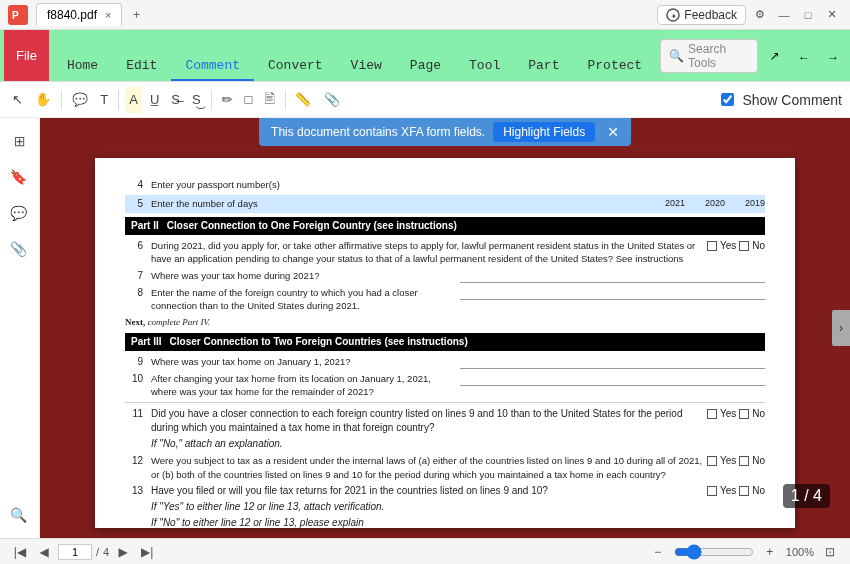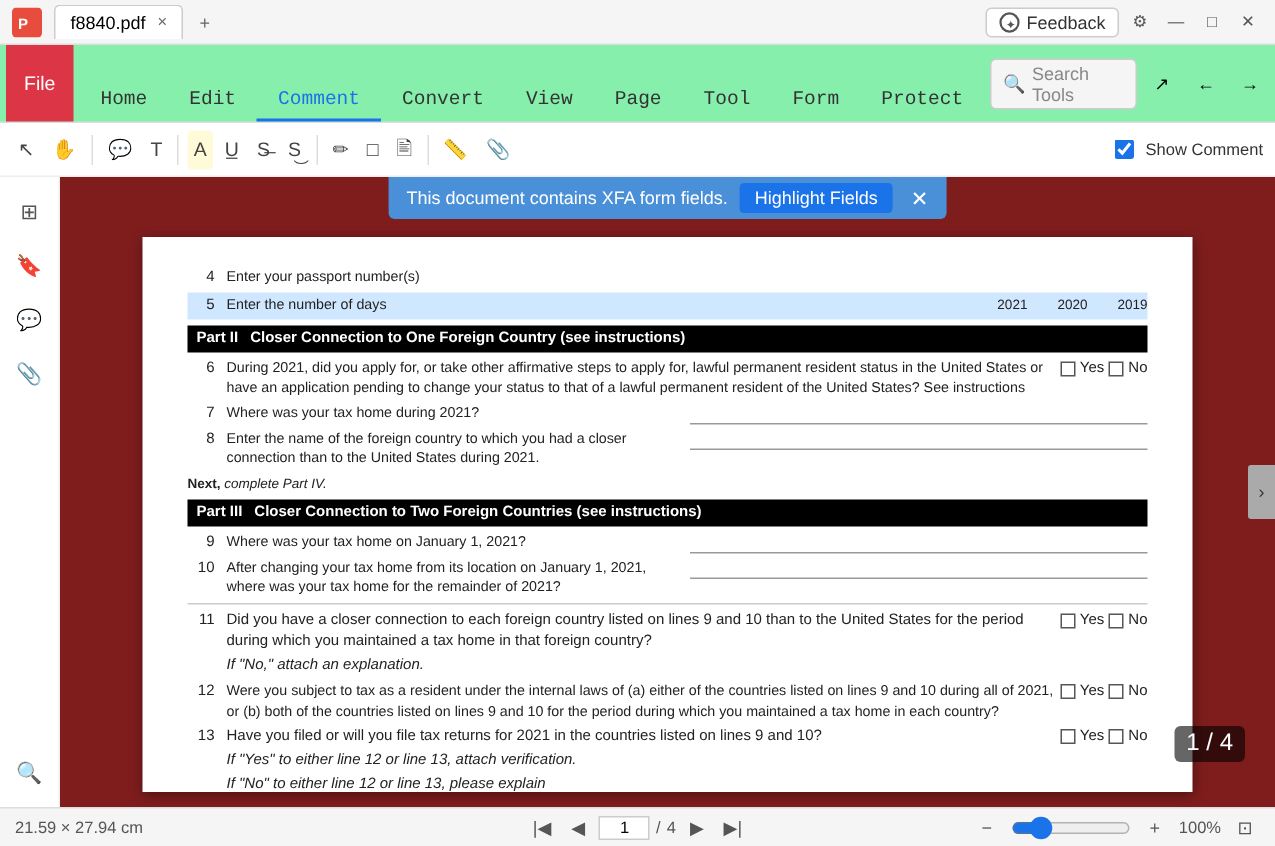--- a/index.html
+++ b/index.html
@@ -61,21 +61,21 @@
     .toolbar {
       background: white; border-bottom: 1px solid #eee;
       height: 36px; display: flex; align-items: center;
       padding: 0 8px; gap: 4px;
     }
     .toolbar-btn {
       height: 26px; display: flex; align-items: center; justify-content: center;
       padding: 0 4px; cursor: pointer; border-radius: 3px; color: #444; font-size: 13px;
     }
     .toolbar-separator { width: 1px; height: 20px; background: #ddd; margin: 0 2px; }
-    .show-comment-label { font-size: 11px; color: #333; margin-left: 4px; }
+    .show-comment-label { font-size: 14px; color: #333; margin-left: 4px; }
     .show-comment-check { margin-right: 4px; accent-color: #1a73e8; }
 
     
     .main-area { display: flex; height: calc(564px - 30px - 52px - 36px - 26px); }
     .sidebar-left {
       width: 40px; background: white; border-right: 1px solid #eee;
       display: flex; flex-direction: column; align-items: center;
       padding-top: 8px; gap: 6px;
     }
     .sidebar-icon { width: 30px; height: 30px; display: flex; align-items: center; justify-content: center; cursor: pointer; border-radius: 4px; color: #555; font-size: 14px; }
@@ -106,21 +106,21 @@
 
     
     .form-row { display: flex; gap: 4px; margin-bottom: 3px; align-items: flex-start; }
     .row-num { width: 18px; text-align: right; font-size: 10px; flex-shrink: 0; margin-right: 4px; }
     .row-text { flex: 1; font-size: 9.5px; }
     .part-header { background: #000; color: white; padding: 2px 6px; font-size: 10px; font-weight: bold; margin: 4px 0; display: flex; gap: 8px; }
     .yes-no { display: flex; align-items: center; gap: 3px; white-space: nowrap; font-size: 10px; }
     .cb { width: 10px; height: 10px; border: 1px solid #555; display: inline-block; flex-shrink: 0; }
     .line-underline { border-bottom: 1px solid #999; min-width: 120px; height: 14px; display: inline-block; flex: 1; }
     .blue-highlight { background: #d0e8ff; }
-    .next-complete { font-style: italic; font-size: 9px; margin: 4px 0; }
+    .next-complete { font-style: italic; font-size: 9px; margin: 4px 0; font-family: Liberation Serif, serif; }
     .next-complete b { font-style: normal; }
 
     
     .statusbar {
       height: 26px; background: #f5f5f5; border-top: 1px solid #ddd;
       display: flex; align-items: center; padding: 0 10px;
       font-size: 11px; color: #555;
     }
     .statusbar-left { flex: 1; }
     .statusbar-center { display: flex; align-items: center; gap: 4px; }
@@ -174,21 +174,21 @@
 <div class="ribbon">
   <div class="ribbon-file">File</div>
   <div class="ribbon-tabs">
     <div class="ribbon-tab">Home</div>
     <div class="ribbon-tab">Edit</div>
     <div class="ribbon-tab active">Comment</div>
     <div class="ribbon-tab">Convert</div>
     <div class="ribbon-tab">View</div>
     <div class="ribbon-tab">Page</div>
     <div class="ribbon-tab">Tool</div>
-    <div class="ribbon-tab">Form</div>
+    <div class="ribbon-tab">Part</div>
     <div class="ribbon-tab">Protect</div>
   </div>
   <div class="ribbon-right">
     <div class="search-box">
       <span>🔍</span>
       <span style="color:#888;margin-left:4px;">Search Tools</span>
     </div>
     <div class="ribbon-icon-btn">↗</div>
     <div class="ribbon-icon-btn">←</div>
     <div class="ribbon-icon-btn">→</div>
@@ -350,21 +350,20 @@
 
     </div>
 
     <div class="page-badge">1 / 4</div>
 
     <div class="scroll-arrow">›</div>
   </div>
 </div>
 
 <div class="statusbar">
-  <div class="statusbar-left">21.59 × 27.94 cm</div>
   <div class="statusbar-center">
     <div class="nav-btn">|◀</div>
     <div class="nav-btn">◀</div>
     <input class="page-input" type="text" value="1" style="">
     <span>/</span>
     <span>4</span>
     <div class="nav-btn">▶</div>
     <div class="nav-btn">▶|</div>
   </div>
   <div class="statusbar-right">

